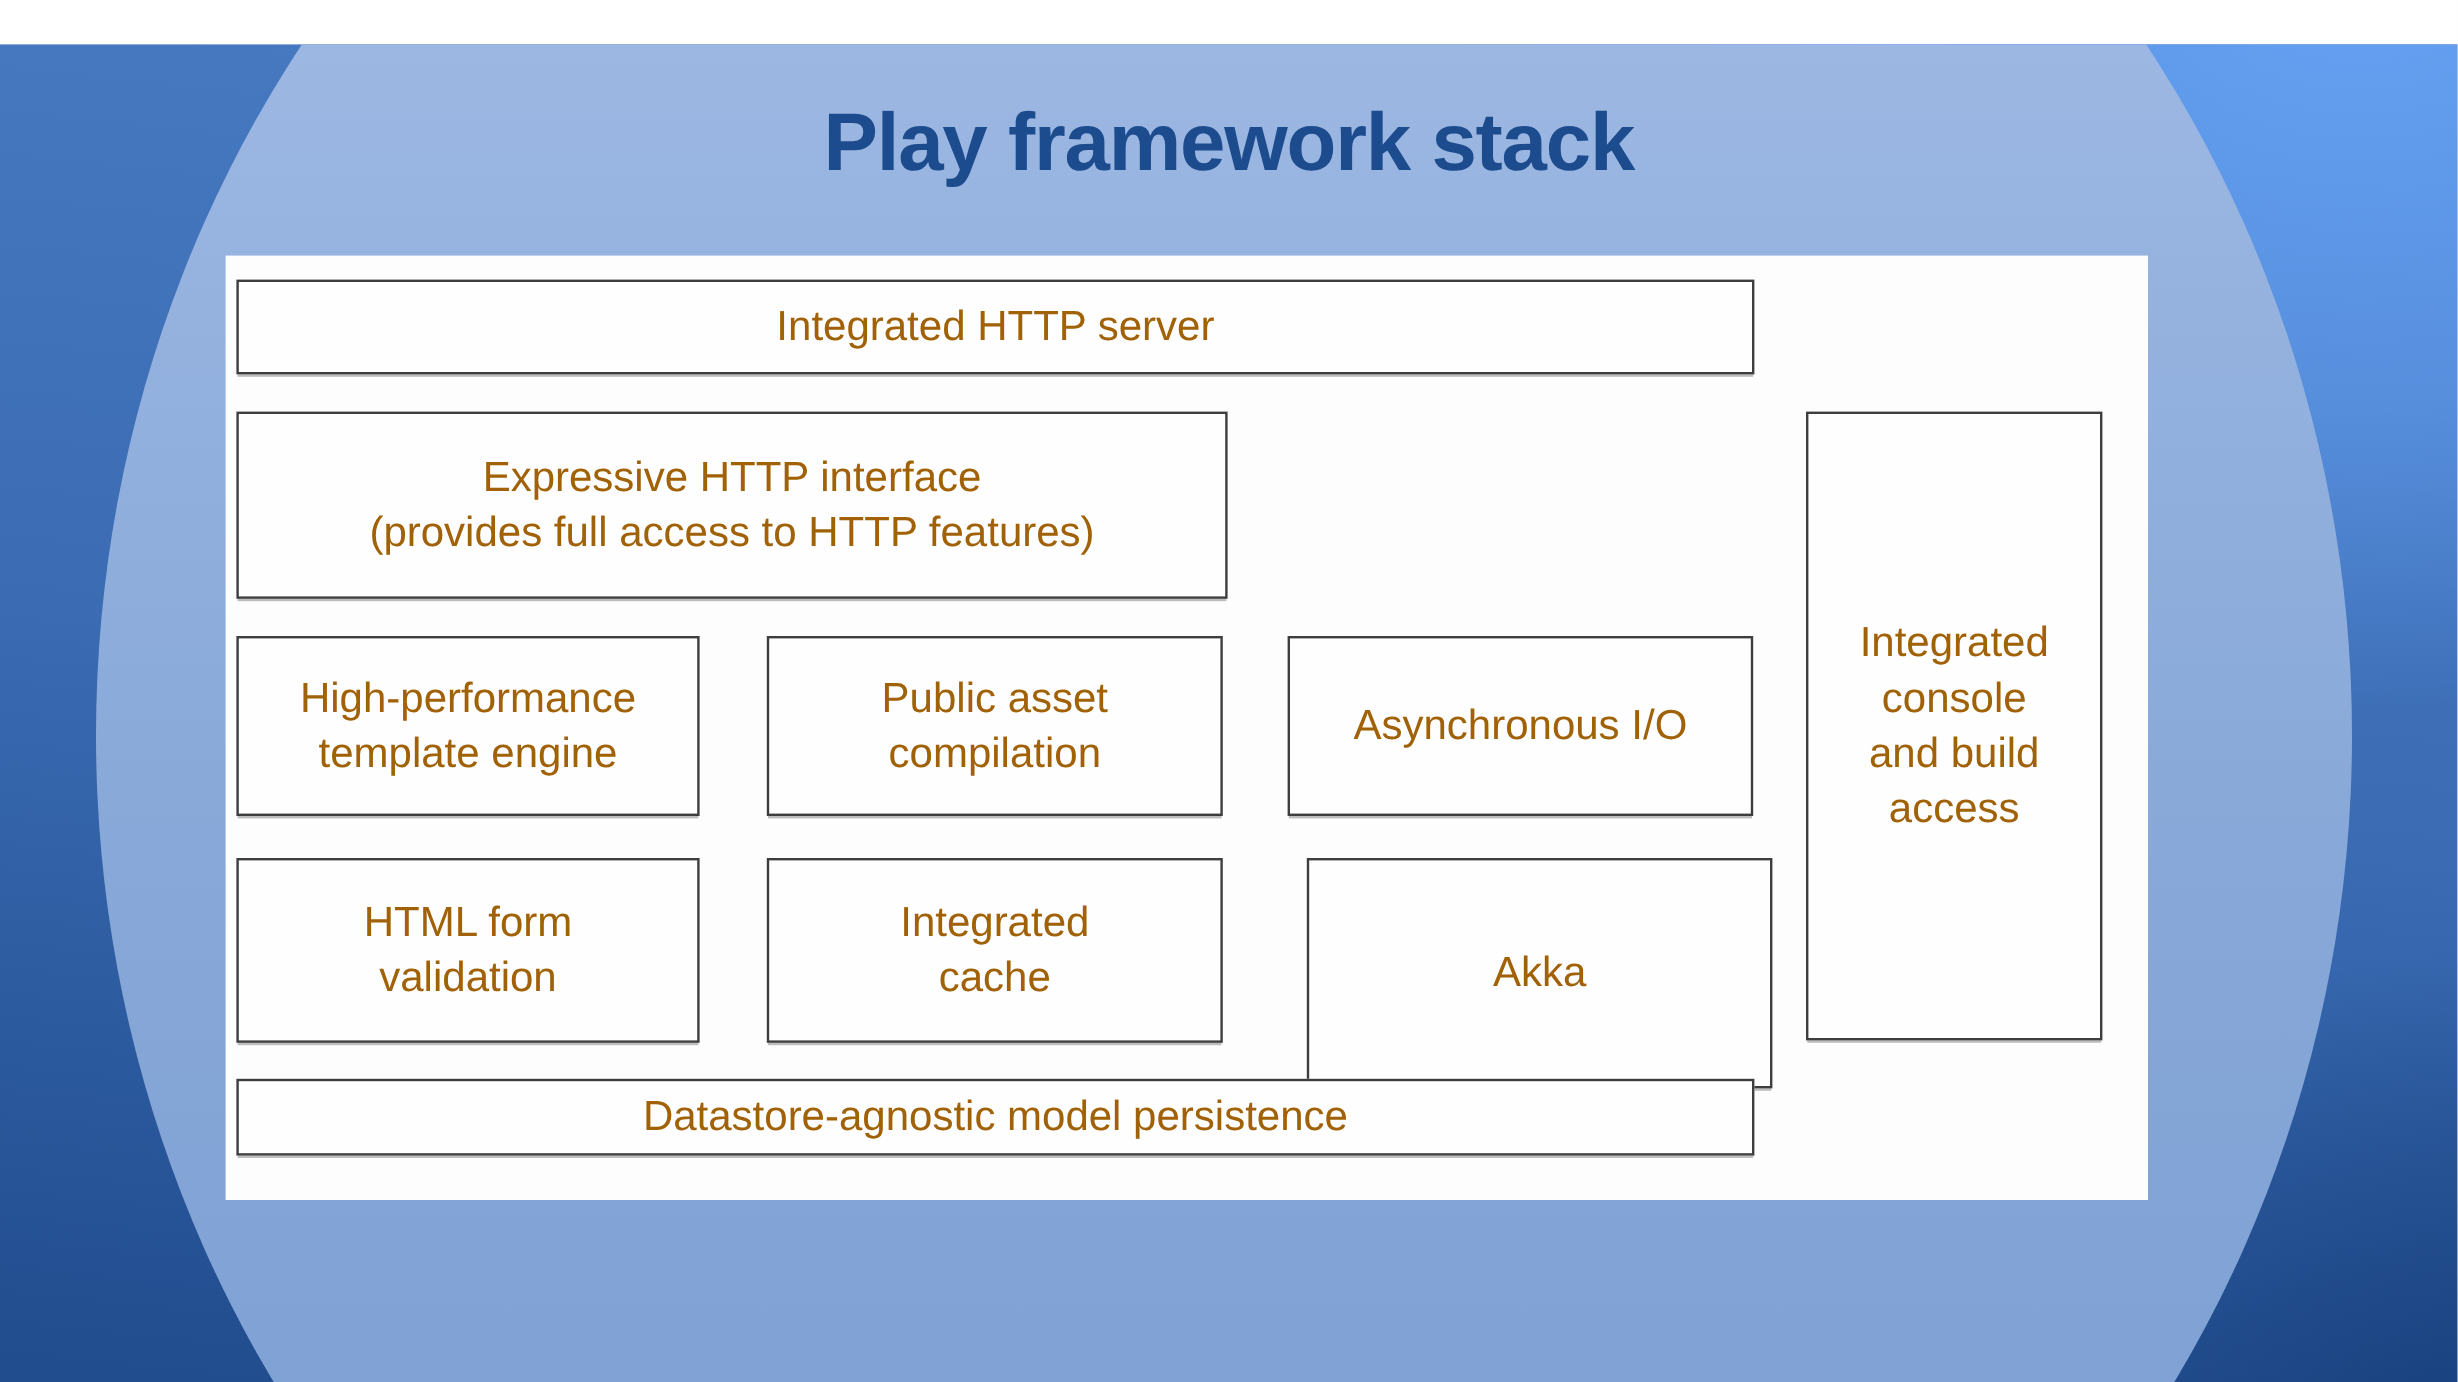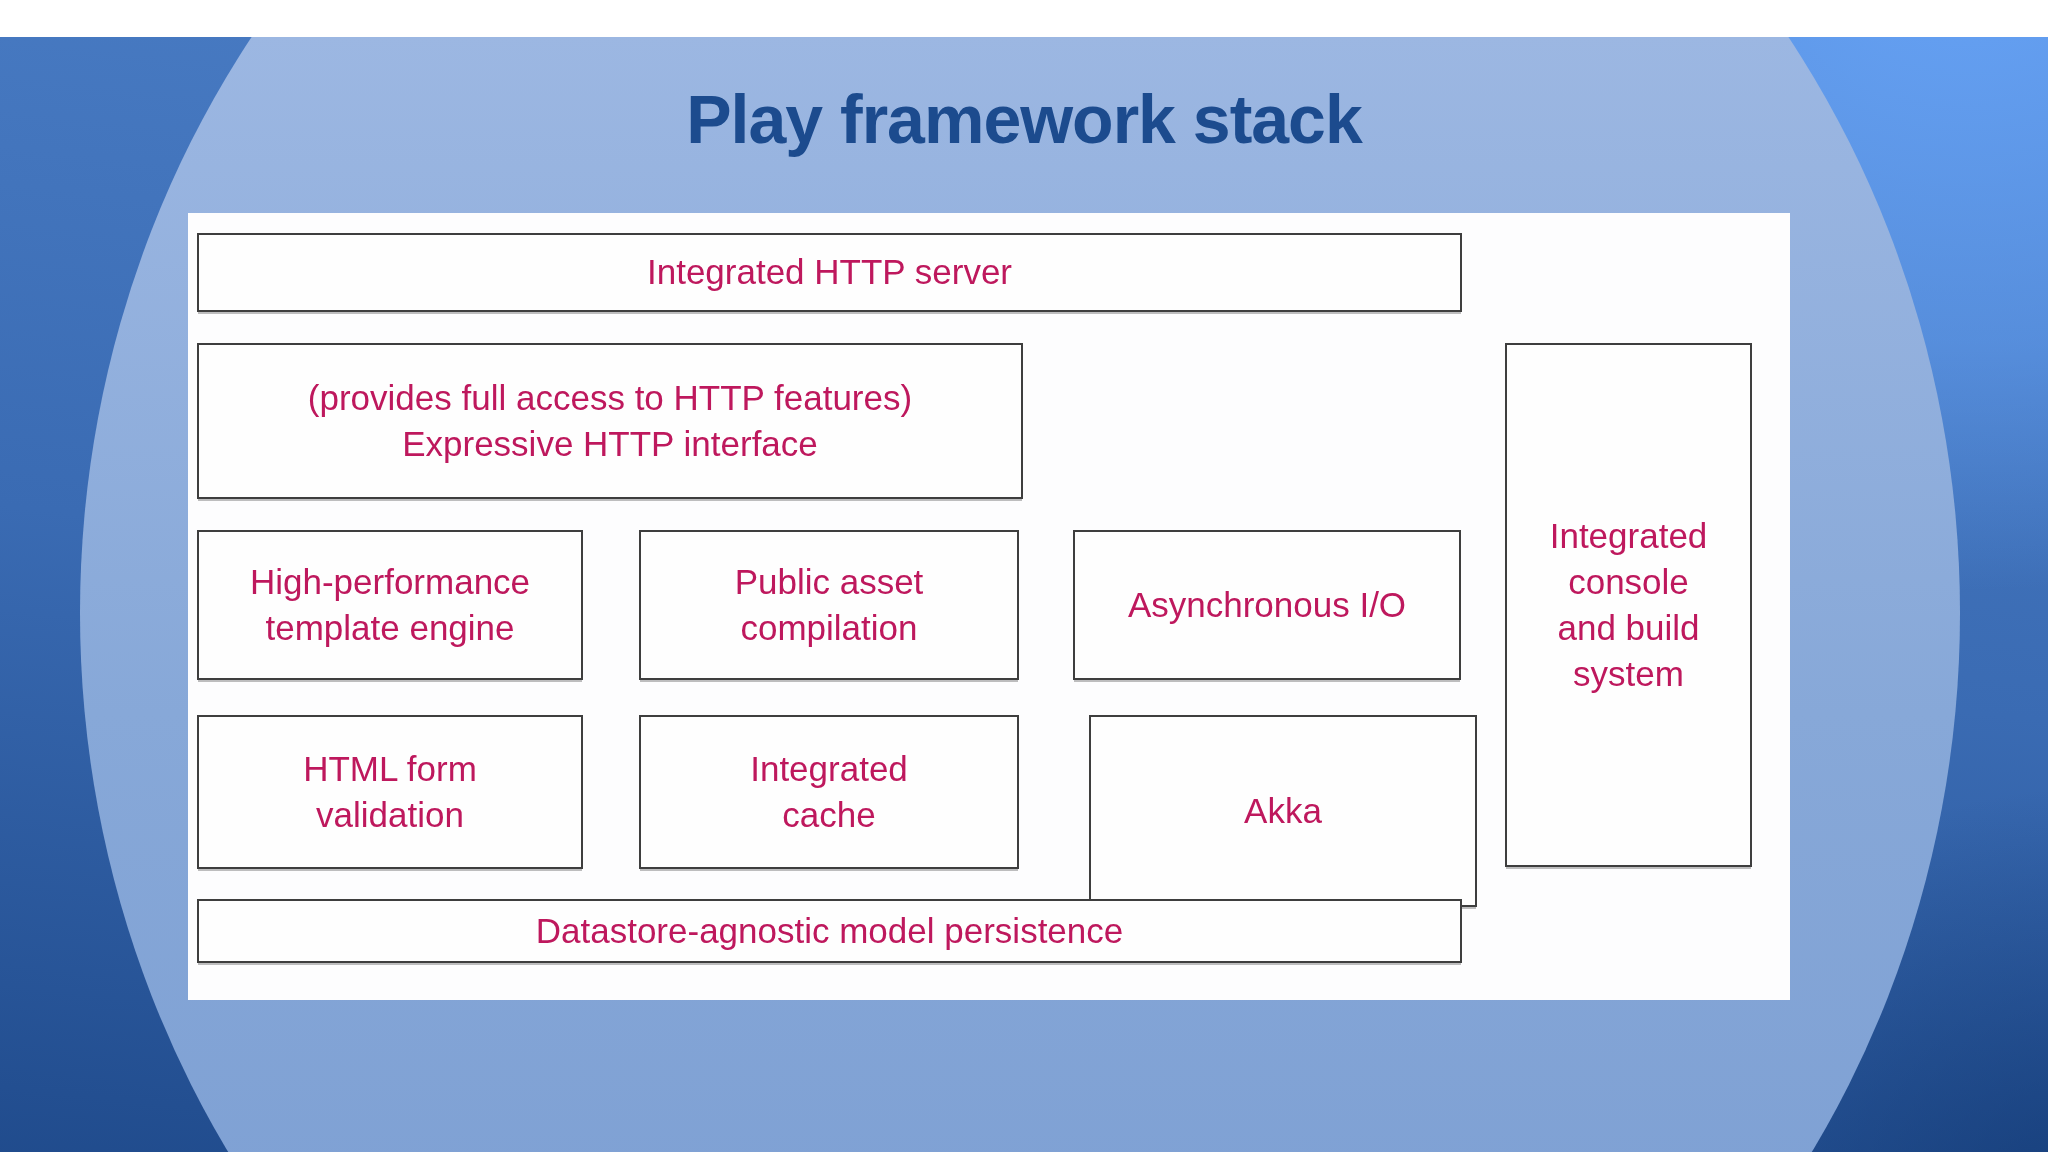--- a/index.html
+++ b/index.html
@@ -46,21 +46,21 @@
     position: absolute;
     box-sizing: border-box;
     background: #fefefe;
     border: 2px solid #3e3e3e;
     box-shadow: 0 3px 0 -1px rgba(125,125,125,0.5);
     display: flex;
     flex-direction: column;
     align-items: center;
     justify-content: center;
     text-align: center;
-    color: #be185d;
+    color: #a16207;
     font-size: 35px;
     line-height: 1.32;
   }
   .box .line { display: block; }
   #b-http    { left: 9px;    top: 20px;  width: 1265px; height: 79px;  }
   #b-expr    { left: 9px;    top: 130px; width: 826px;  height: 156px; }
   #b-rest    { left: 892px;  top: 130px; width: 382px;  height: 156px; }
   #b-tmpl    { left: 9px;    top: 317px; width: 386px;  height: 150px; }
   #b-asset   { left: 451px;  top: 317px; width: 380px;  height: 150px; }
   #b-async   { left: 885px;  top: 317px; width: 388px;  height: 150px; }
@@ -85,22 +85,22 @@
 
   <div id="slide-title">Play framework stack</div>
 
   <div id="panel">
 
     <div class="box" id="b-http">
       <span class="line">Integrated HTTP server</span>
     </div>
 
     <div class="box" id="b-expr">
+      <span class="line">Expressive HTTP interface</span>
       <span class="line">(provides full access to HTTP features)</span>
-      <span class="line">Expressive HTTP interface</span>
     </div>
 
 
     <div class="box" id="b-tmpl">
       <span class="line">High-performance</span>
       <span class="line">template engine</span>
     </div>
 
     <div class="box" id="b-asset">
       <span class="line">Public asset</span>
@@ -126,20 +126,20 @@
     </div>
 
     <div class="box" id="b-data">
       <span class="line">Datastore-agnostic model persistence</span>
     </div>
 
     <div class="box" id="b-console">
       <span class="line">Integrated</span>
       <span class="line">console</span>
       <span class="line">and build</span>
-      <span class="line">system</span>
+      <span class="line">access</span>
     </div>
 
   </div>
 
   <div id="bottom-strip"></div>
 
 </div>
 
 </body></html>

